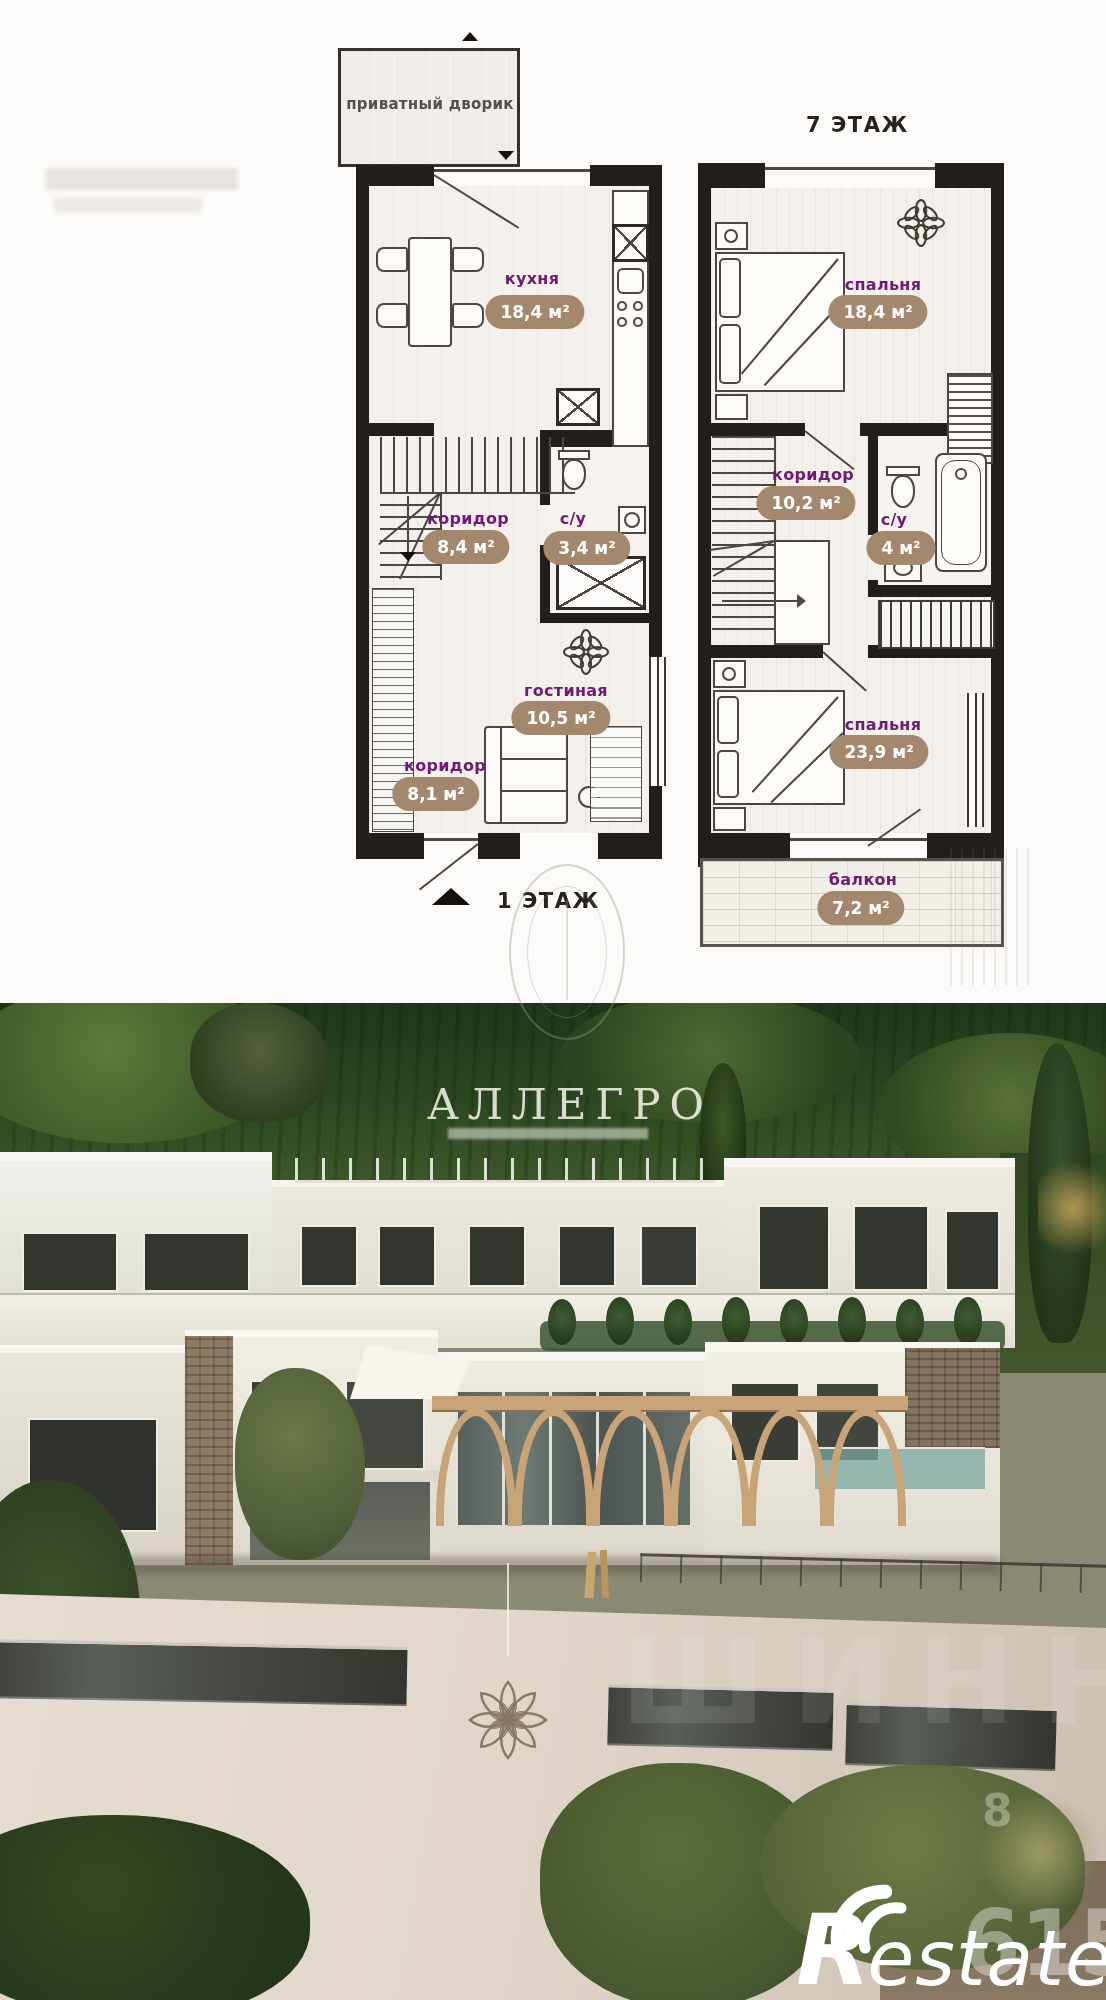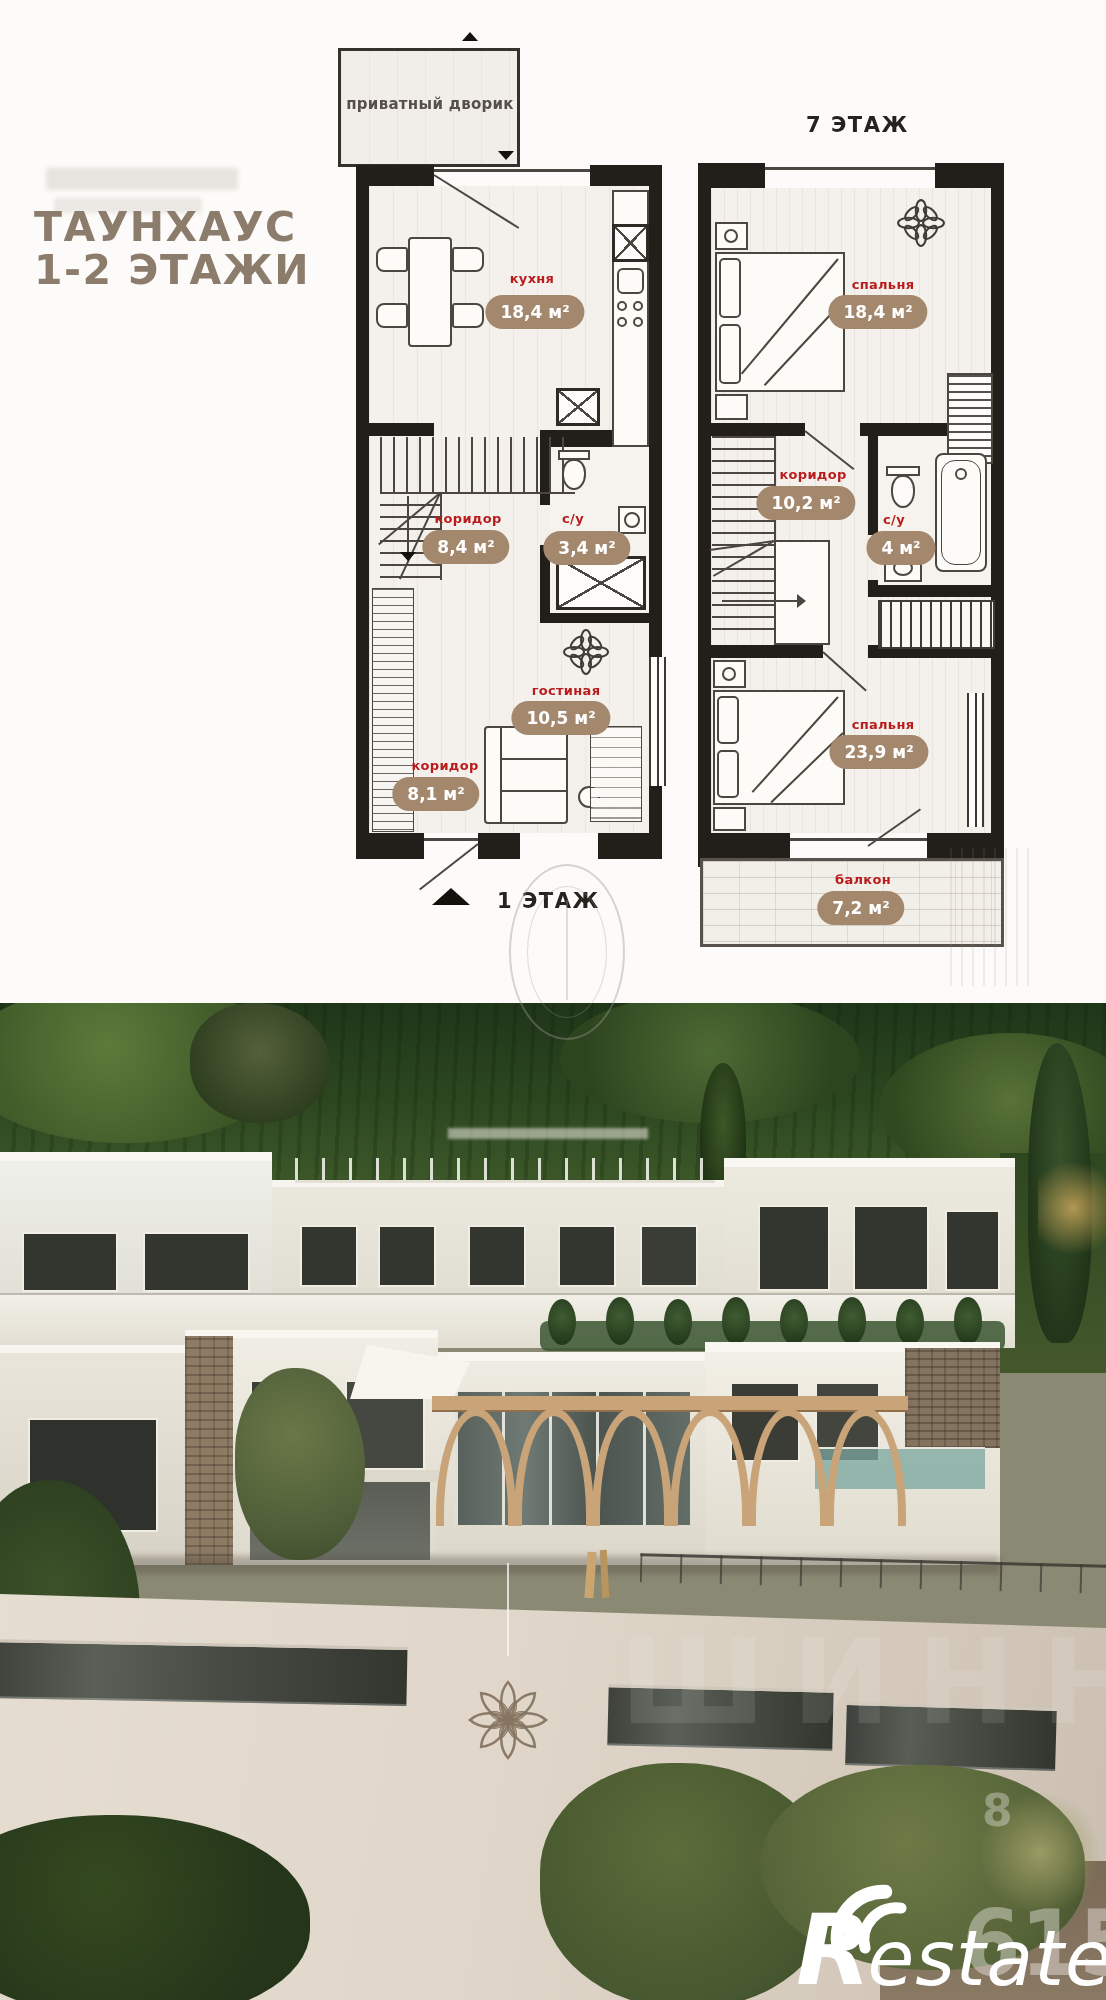--- a/index.html
+++ b/index.html
@@ -19,21 +19,21 @@
   .planfloor{position:absolute;background-color:#f4f1ec;background-image:repeating-linear-gradient(90deg,rgba(125,115,104,.09) 0 1px,transparent 1px 24px);}
   .planfloor2{position:absolute;background-color:#f4f1ec;background-image:repeating-linear-gradient(90deg,rgba(125,115,104,.10) 0 1px,transparent 1px 13px);}
   .cover{position:absolute;background:#f6f3ef;}
   .treadsV{position:absolute;background:repeating-linear-gradient(90deg,#4b463f 0 2px,transparent 2px 13px);}
   .treadsH{position:absolute;background:repeating-linear-gradient(180deg,#4b463f 0 2px,transparent 2px 12px);}
   .hatchH{position:absolute;border:1.5px solid #4b463f;background:repeating-linear-gradient(180deg,#6b655c 0 1.5px,#f7f5f1 1.5px 8px);}
   .slats{position:absolute;border:2px solid #4b463f;background:repeating-linear-gradient(180deg,#55504a 0 2px,#fdfcfa 2px 8px);}
   .hangers{position:absolute;border:2px solid #3e3a34;background:repeating-linear-gradient(90deg,#3e3a34 0 2px,#faf8f5 2px 10px);}
   .winV{position:absolute;background:#fdfcfa;border-left:2px solid #3b3733;border-right:2px solid #3b3733;}
   .winV::after{content:"";position:absolute;left:calc(50% - 1px);top:0;width:2px;height:100%;background:#3b3733;}
-  .rname{position:absolute;transform:translate(-50%,-50%);color:#b91c1c;font-weight:700;font-size:13px;white-space:nowrap;letter-spacing:.3px;z-index:6;}
+  .rname{position:absolute;transform:translate(-50%,-50%);color:#701a75;font-weight:700;font-size:16px;white-space:nowrap;letter-spacing:.3px;z-index:6;}
   .pill{position:absolute;transform:translate(-50%,-50%);background:#a4886e;color:#ffffff;font-weight:700;font-size:17px;padding:7px 15px;border-radius:19px;white-space:nowrap;z-index:6;}
   .floorlabel{position:absolute;color:#26221e;font-weight:800;font-size:21px;letter-spacing:1.5px;white-space:nowrap;}
   .triU{position:absolute;width:0;height:0;border-left:19px solid transparent;border-right:19px solid transparent;border-bottom:17px solid #14110d;}
   .triUs{position:absolute;width:0;height:0;border-left:8px solid transparent;border-right:8px solid transparent;border-bottom:9px solid #14110d;}
   .triDs{position:absolute;width:0;height:0;border-left:8px solid transparent;border-right:8px solid transparent;border-top:9px solid #14110d;}
   .triR{position:absolute;width:0;height:0;border-top:7px solid transparent;border-bottom:7px solid transparent;border-left:9px solid #4b463f;}
   .ghostbar{position:absolute;background:rgba(196,189,180,.38);filter:blur(2px);border-radius:3px;}
   
   .ph{position:absolute;}
   .blob{position:absolute;}
@@ -47,24 +47,20 @@
 </head>
 <body>
 
 <div id="canvas">
 
   <section class="abs" style="left:0;top:0;width:1106px;height:1003px;background:#fcfbf9;">
 
     <div class="ghostbar" style="left:46px;top:168px;width:192px;height:22px;"></div>
     <div class="ghostbar" style="left:54px;top:198px;width:148px;height:15px;opacity:.8;"></div>
 
-    <div class="abs" style="left:34px;top:206px;color:#8c7c6b;font-weight:800;font-size:41px;line-height:1.05;letter-spacing:1.5px;">
-      <div>ТАУНХАУС</div>
-      <div>1-2 ЭТАЖИ</div>
-    </div>
 
     <div class="abs" style="left:338px;top:48px;width:182px;height:119px;border:3px solid #35322e;background:#f1eeea;background-image:repeating-linear-gradient(90deg,rgba(120,112,102,.07) 0 1px,transparent 1px 28px);"></div>
     <div class="rname" style="left:430px;top:104px;color:#55504a;font-size:15px;">приватный дворик</div>
     <div class="triUs" style="left:462px;top:32px;"></div>
     <div class="triDs" style="left:498px;top:151px;"></div>
 
     <div class="planfloor" style="left:369px;top:186px;width:280px;height:647px;"></div>
 
     <div class="wall" style="left:356px;top:165px;width:13px;height:694px;"></div>
     <div class="wall" style="left:649px;top:165px;width:13px;height:492px;"></div>
@@ -325,20 +321,21 @@
 
     <div class="wm" style="left:620px;top:610px;font-size:118px;font-weight:800;letter-spacing:26px;color:rgba(255,255,255,.10);z-index:14;">ШИНН</div>
 
     <div class="blob" style="left:-70px;top:812px;width:380px;height:205px;background:radial-gradient(circle at 45% 35%,#35491f,#24351a 72%);border-radius:48% 52% 45% 55%;z-index:15;"></div>
     <div class="ph" style="left:0;top:952px;width:245px;height:48px;background:#ddd6c9;transform:rotate(-1deg);z-index:14;"></div>
     <div class="ph" style="left:880px;top:858px;width:226px;height:142px;background:linear-gradient(180deg,#7a6a56,#8a7a64);z-index:15;"></div>
     <div class="blob" style="left:540px;top:760px;width:295px;height:245px;background:radial-gradient(circle at 45% 35%,#5c6c3a,#47572f 70%,#35431f 100%);border-radius:46% 54% 50% 50%;z-index:16;"></div>
     <div class="blob" style="left:760px;top:762px;width:325px;height:205px;background:radial-gradient(circle at 45% 38%,#6d7a46,#556338 70%,#414e27 100%);border-radius:50% 50% 46% 54%;z-index:16;"></div>
     <div class="blob" style="left:980px;top:790px;width:120px;height:120px;background:radial-gradient(circle at 50% 50%,#9b9a63,rgba(155,154,99,0) 72%);z-index:17;"></div>
 
+    <div class="wm" style="left:570px;top:77px;transform:translateX(-50%);font-family:'DejaVu Serif',serif;font-size:42px;letter-spacing:9px;color:rgba(244,241,229,.88);z-index:18;">АЛЛЕГРО</div>
     <div class="ph" style="left:448px;top:125px;width:200px;height:11px;background:rgba(240,237,227,.55);filter:blur(1.5px);z-index:18;"></div>
 
     <div class="ph" style="left:507px;top:560px;width:2px;height:93px;background:rgba(250,250,245,.75);z-index:18;"></div>
     <div class="arc" style="left:508px;top:717px;">
         <span style="position: absolute; left: 0px; top: 0px; transform: translate(-50%, -50%) rotate(-84deg) translateY(-64px);">·</span>
         <span style="position: absolute; left: 0px; top: 0px; transform: translate(-50%, -50%) rotate(-63deg) translateY(-64px);">М</span>
         <span style="position: absolute; left: 0px; top: 0px; transform: translate(-50%, -50%) rotate(-42deg) translateY(-64px);">И</span>
         <span style="position: absolute; left: 0px; top: 0px; transform: translate(-50%, -50%) rotate(-21deg) translateY(-64px);">Н</span>
         <span style="position: absolute; left: 0px; top: 0px; transform: translate(-50%, -50%) rotate(0deg) translateY(-64px);">Д</span>
         <span style="position: absolute; left: 0px; top: 0px; transform: translate(-50%, -50%) rotate(21deg) translateY(-64px);">А</span>

